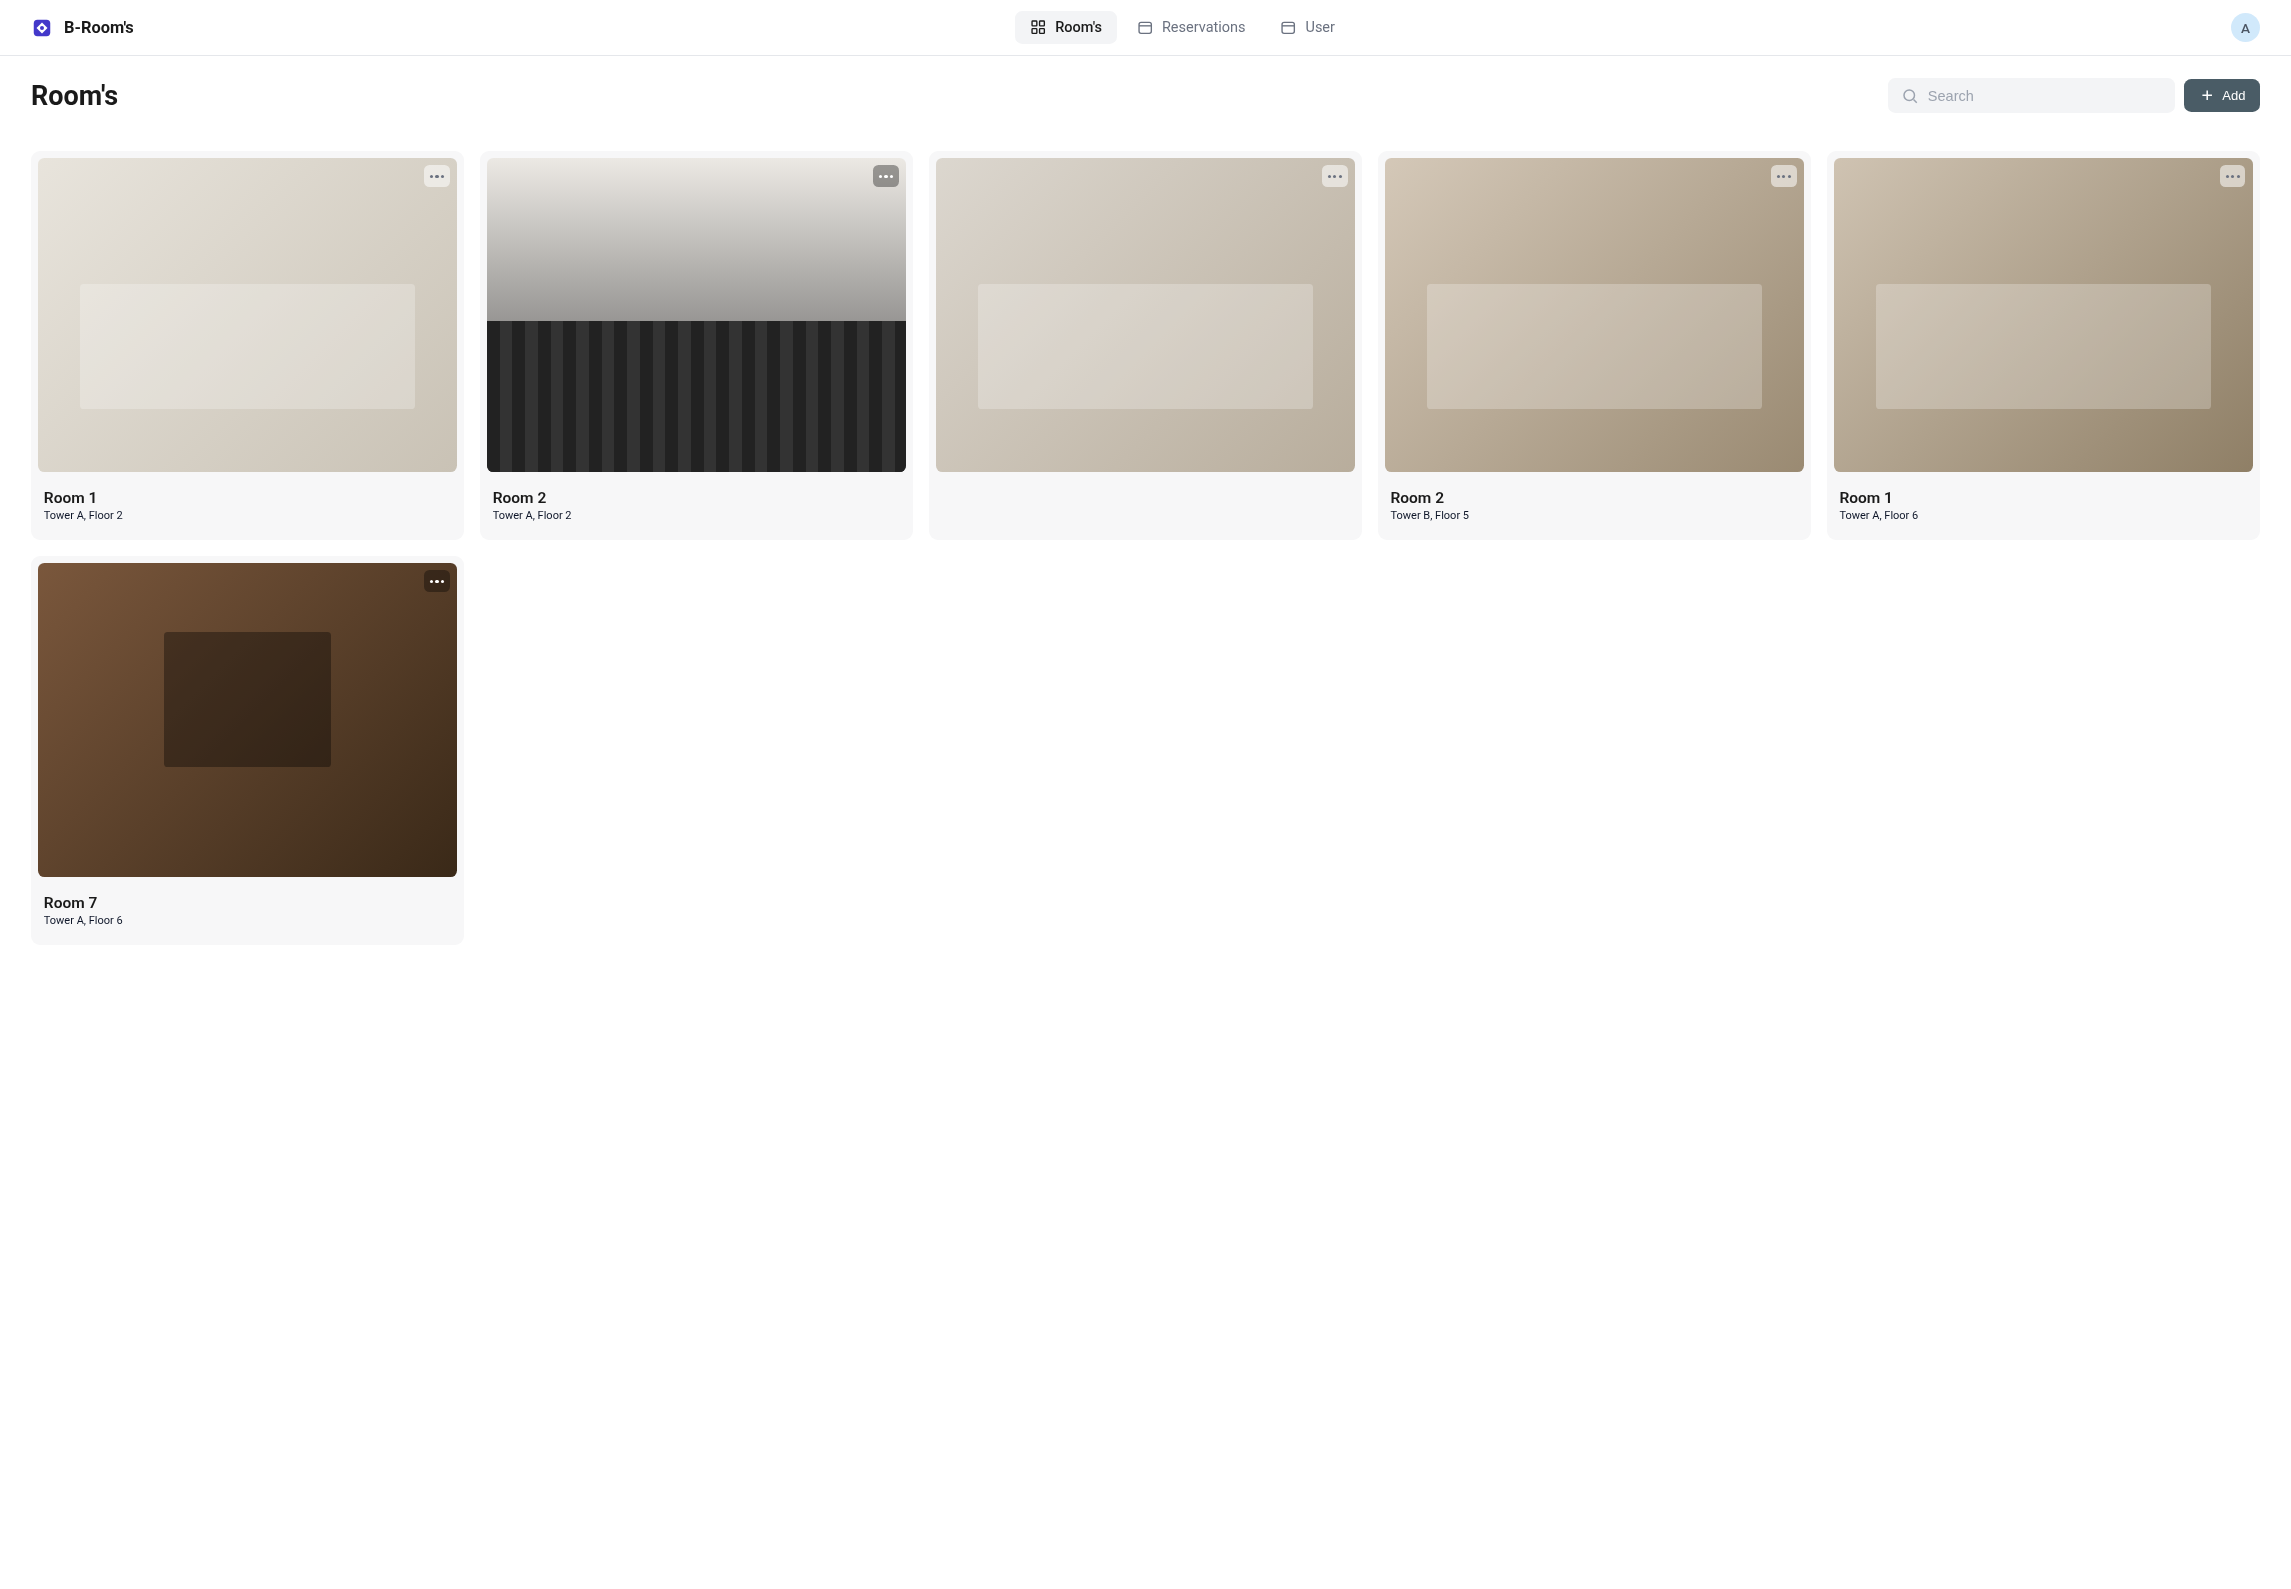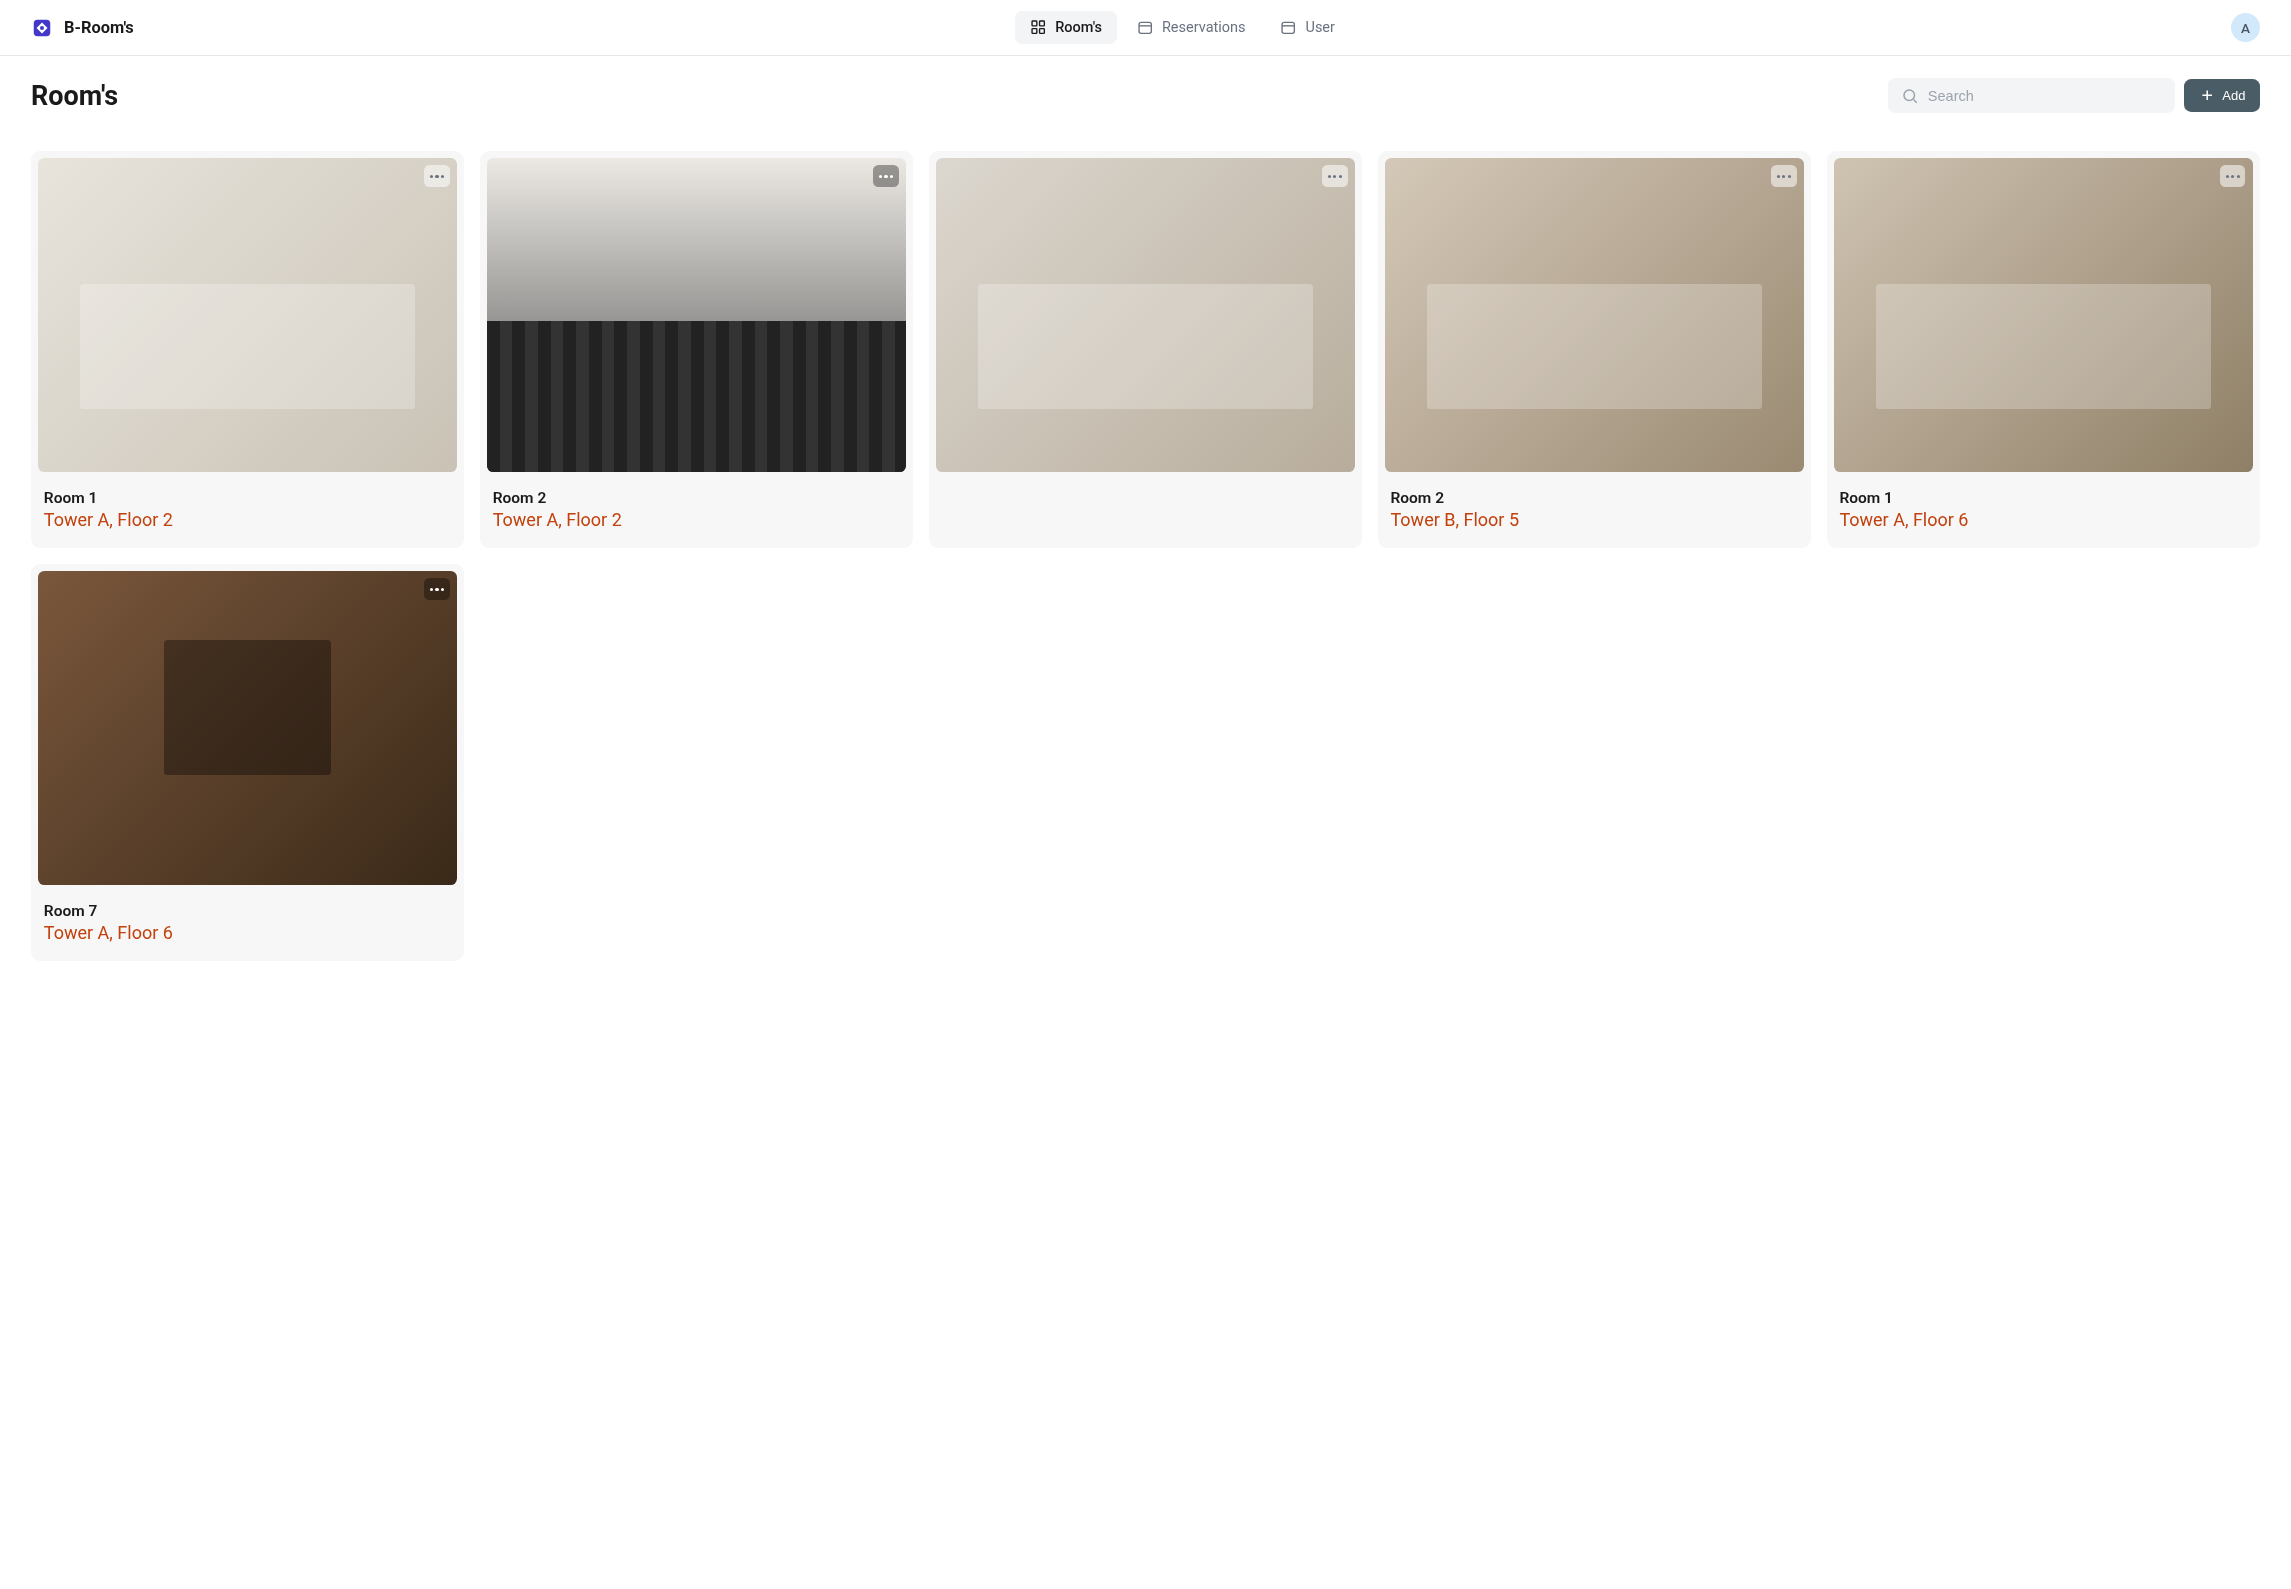--- a/index.html
+++ b/index.html
@@ -32,21 +32,21 @@
 .grid { display: grid; grid-template-columns: repeat(5, 1fr); gap: 15.5px; }
 .card { background: #f7f7f8; border-radius: 9px; padding: 7.3px 7.3px 18px 7.3px; position: relative; cursor: pointer; }
 .card-img { width: 100%; aspect-ratio: 4/3; border-radius: 6.4px; position: relative; overflow: hidden; }
 .card-menu { position: absolute; top: 7.3px; right: 7.3px; width: 25.5px; height: 22px; border-radius: 5.5px; display: flex; align-items: center; justify-content: center; cursor: pointer; }
 .card-menu.light { background: rgba(255,255,255,0.55); color: #6b7280; }
 .card-menu.dark { background: rgba(0,0,0,0.35); color: #fff; }
 .dots { display: flex; gap: 2.3px; }
 .dots span { width: 3.2px; height: 3.2px; border-radius: 50%; background: currentColor; display: block; }
 .card-body { padding: 16.4px 5.5px 0 5.5px; }
 .card-title { font-size: 15.5px; font-weight: 600; margin-bottom: 2.7px; }
-.card-sub { font-size: 18px; color: #c2410c; }
+.card-sub { font-size: 11px; color: #0f172a; }
 
 
 .img-1 { background: linear-gradient(135deg,#e8e4dc,#c9c2b5); }
 .img-2 { background: linear-gradient(180deg,#ece9e4,#4a4a4a); }
 .img-3 { background: linear-gradient(135deg,#1a2940,#0a1526); }
 .img-4 { background: linear-gradient(135deg,#dcd7cf,#b8ad9c); }
 .img-5 { background: linear-gradient(135deg,#d4c8b8,#9a8a72); }
 .img-6 { background: linear-gradient(135deg,#cfc3b2,#8f7f66); }
 .img-7 { background: linear-gradient(135deg,#7a573c,#3a2918); }
 .img-fill { position:absolute; inset:0; }

